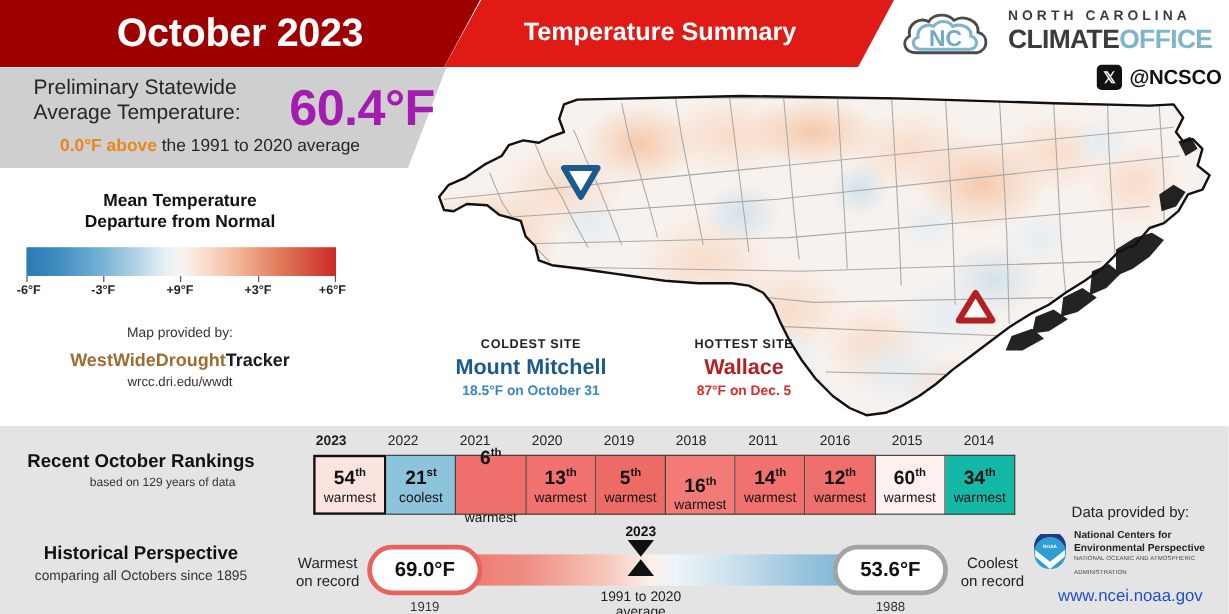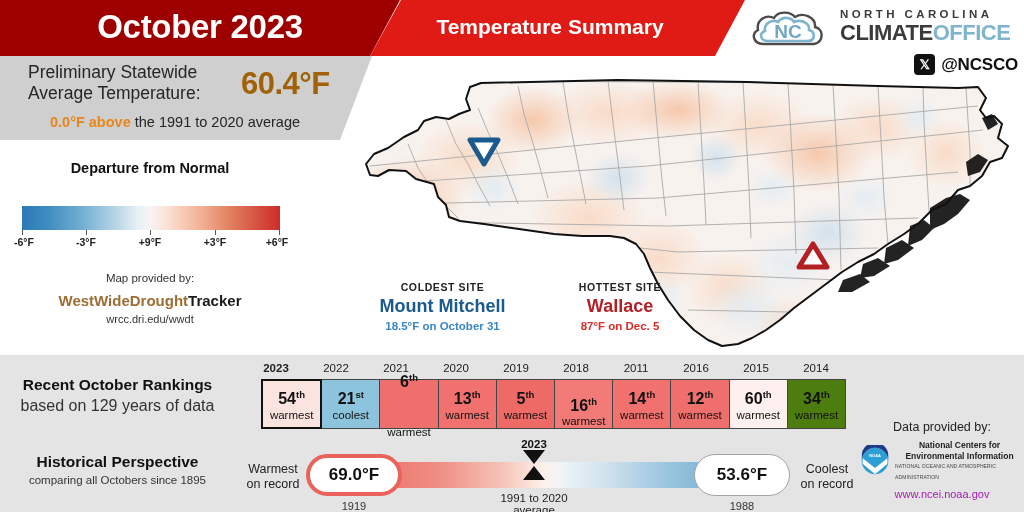--- a/index.html
+++ b/index.html
@@ -30,22 +30,22 @@
   .xrow{position:absolute;right:6px;top:54px;display:flex;align-items:center;gap:6px;}
   .xbadge{width:21px;height:21px;background:#111;border-radius:4px;display:flex;
      align-items:center;justify-content:center;color:#fff;font-size:13px;font-weight:bold;}
   .xhandle{font-size:17px;font-weight:bold;color:#111;letter-spacing:-0.2px;}
 
   
   .statpanel{position:absolute;left:0;top:56px;width:372px;height:84px;background:#cfcfcf;
      clip-path:polygon(0 0, 372px 0, 340px 84px, 0 84px);}
   .stat-lbl{position:absolute;left:28px;top:62px;font-size:17.5px;color:#262626;
      line-height:21px;}
-  .stat-val{position:absolute;left:241px;top:66px;font-size:31px;font-weight:bold;
-     color:#a16207;letter-spacing:-0.5px;}
+  .stat-val{position:absolute;left:241px;top:66px;font-size:42px;font-weight:bold;
+     color:#a21caf;letter-spacing:-0.5px;}
   .stat-dep{position:absolute;left:10px;top:114px;width:330px;text-align:center;
      font-size:14.5px;color:#262626;font-weight:bold;}
   .stat-dep .amt{color:#e8861a;}
   .stat-dep .rest{font-weight:normal;}
 
   
   .legend{position:absolute;left:0;top:160px;width:300px;}
   .legend-title{text-align:center;font-size:14.5px;font-weight:bold;color:#111;
      line-height:17px;}
   .cbar{position:absolute;left:22px;top:46px;width:258px;height:24px;
@@ -81,21 +81,21 @@
 
   
   .map{position:absolute;left:318px;top:58px;width:706px;height:292px;}
 
   
   .btm{position:absolute;left:0;top:355px;width:1024px;height:157px;background:#e4e4e4;}
 
   .sec-title{position:absolute;font-weight:bold;color:#111;text-align:center;}
   .sec-sub{position:absolute;color:#333;text-align:center;}
   #rank-title{left:0;top:376px;width:235px;font-size:15.5px;}
-  #rank-sub{left:0;top:397px;width:235px;font-size:16px;}
+  #rank-sub{left:18px;top:397px;width:235px;font-size:10px;}
   #hist-title{left:0;top:453px;width:235px;font-size:15.5px;}
   #hist-sub{left:0;top:474px;width:235px;font-size:11.5px;}
 
   
   .years{position:absolute;left:246px;top:362px;width:600px;height:16px;display:flex;}
   .years div{flex:1;text-align:center;font-size:11.5px;color:#222;}
   .years div.cur{font-weight:bold;}
   .rankrow{position:absolute;left:246px;top:379px;width:600px;height:50px;display:flex;}
   .rbox{flex:1;border:1px solid #444;border-left:none;display:flex;flex-direction:column;
      align-items:center;justify-content:center;box-sizing:border-box;}
@@ -108,21 +108,21 @@
   
   .histwrap{position:absolute;left:246px;top:450px;width:600px;height:58px;}
   .histbar{position:absolute;left:105px;top:12px;width:400px;height:26px;
      background:linear-gradient(to right,
        #ea6a62 0%, #ef8e84 22%, #f7c4b8 38%, #fdf0ea 48%,
        #eef4f8 53%, #cfe2ee 64%, #97c3dd 80%, #63a8ce 100%);}
   .pill{position:absolute;top:4px;width:96px;height:42px;background:#fff;
      border-radius:21px;display:flex;align-items:center;justify-content:center;
      font-size:17px;font-weight:bold;color:#111;box-sizing:border-box;}
   #pill-warm{left:60px;border:4px solid #e9625c;}
-  #pill-cool{left:448px;border:1px solid #a3a3a3;}
+  #pill-cool{left:448px;border:4px solid #a3a3a3;}
   .endlbl{position:absolute;font-size:12.5px;color:#222;text-align:center;
      line-height:15px;top:12px;}
   #lbl-warm{left:-6px;width:66px;}
   #lbl-cool{left:548px;width:66px;}
   .yrlbl{position:absolute;top:50px;font-size:11px;color:#333;text-align:center;width:96px;}
   #yr-warm{left:60px;}
   #yr-cool{left:448px;}
   .curmark{position:absolute;left:258px;top:-12px;width:60px;text-align:center;}
   .curmark .yr{font-size:11.5px;font-weight:bold;color:#111;}
   .curmark .tri-dn{width:0;height:0;border-left:11px solid transparent;
@@ -130,23 +130,23 @@
   .curmark .tri-up{width:0;height:0;border-left:11px solid transparent;
      border-right:11px solid transparent;border-bottom:14px solid #111;margin:2px auto 0;}
   .avglbl{position:absolute;left:238px;top:42px;width:100px;text-align:center;
      font-size:11.5px;color:#222;}
 
   
   .noaa{position:absolute;left:860px;top:420px;width:164px;text-align:center;}
   .noaa-h{font-size:12.5px;color:#222;}
   .noaa-mid{display:flex;align-items:center;justify-content:center;gap:5px;margin-top:6px;}
   .noaa-txt{text-align:left;line-height:10.5px;}
-  .noaa-txt .l1{font-size:8.5px;font-weight:bold;color:#222;text-align:center;}
+  .noaa-txt .l1{font-size:8.5px;font-weight:bold;color:#222;}
   .noaa-txt .l2{font-size:5px;color:#444;letter-spacing:0.1px;}
-  .noaa-url{font-size:11px;color:#a21caf;margin-top:6px;}
+  .noaa-url{font-size:14px;color:#1d4ed8;margin-top:6px;}
 </style>
 </head>
 <body>
 
 <div id="page">
 
   <div class="hdr">
     <div class="hdr-darkred"></div>
     <div class="hdr-brightred"></div>
     <div class="hdr-title">October 2023</div>
@@ -176,20 +176,21 @@
   <div class="statpanel"></div>
   <div class="stat-lbl">
     <div>Preliminary Statewide</div>
     <div>Average Temperature:</div>
   </div>
   <div class="stat-val">60.4°F</div>
   <div class="stat-dep"><span class="amt">0.0°F above</span><span class="rest"> the 1991 to 2020 average</span></div>
 
   <div class="legend">
     <div class="legend-title">
+      <div>Mean Temperature</div>
       <div>Departure from Normal</div>
     </div>
     <div class="cbar"></div>
     <div class="ticks">
       <i style="left:0"></i>
         <i style="left:64px"></i>
         <i style="left:128px"></i>
       <i style="left:193px"></i>
         <i style="left:257px"></i>
     </div>
@@ -383,21 +384,21 @@
         <div class="word">warmest</div>
       </div>
       <div class="rbox" style="background: rgb(239, 111, 108);">
         <div class="num">12<sup>th</sup></div>
         <div class="word">warmest</div>
       </div>
       <div class="rbox" style="background: rgb(253, 240, 238);">
         <div class="num">60<sup>th</sup></div>
         <div class="word">warmest</div>
       </div>
-      <div class="rbox" style="background: #4d7c0f; align-items: center;">
+      <div class="rbox" style="background: #14b8a6; align-items: center;">
         <div class="num">34<sup>th</sup></div>
         <div class="word">warmest</div>
       </div>
     </div>
 
   <div class="sec-title" id="hist-title">Historical Perspective</div>
   <div class="sec-sub" id="hist-sub">comparing all Octobers since 1895</div>
 
   <div class="histwrap">
     <div class="histbar"></div>
@@ -427,20 +428,20 @@
     <div class="noaa-h">Data provided by:</div>
     <div class="noaa-mid">
       <svg width="34" height="32" viewBox="0 0 34 32">
         <circle cx="17" cy="16" r="15" fill="#2e9fd4"></circle>
         <path d="M2 16 A15 15 0 0 1 32 16 L32 10 A15 15 0 0 0 2 10 Z" fill="#1c3d87"></path>
         <path d="M3 13 L17 24 L31 13 L31 19 L17 31 L3 19 Z" fill="#ffffff"></path>
         <text x="17" y="11" font-family="Liberation Sans, sans-serif" font-size="4.5" fill="#fff" text-anchor="middle" font-weight="bold">NOAA</text>
       </svg>
       <div class="noaa-txt">
         <div class="l1">National Centers for</div>
-        <div class="l1">Environmental Information</div>
+        <div class="l1">Environmental Perspective</div>
         <div class="l2">NATIONAL OCEANIC AND ATMOSPHERIC ADMINISTRATION</div>
       </div>
     </div>
     <div class="noaa-url">www.ncei.noaa.gov</div>
   </div>
 
 </div>
 
 </body></html>

